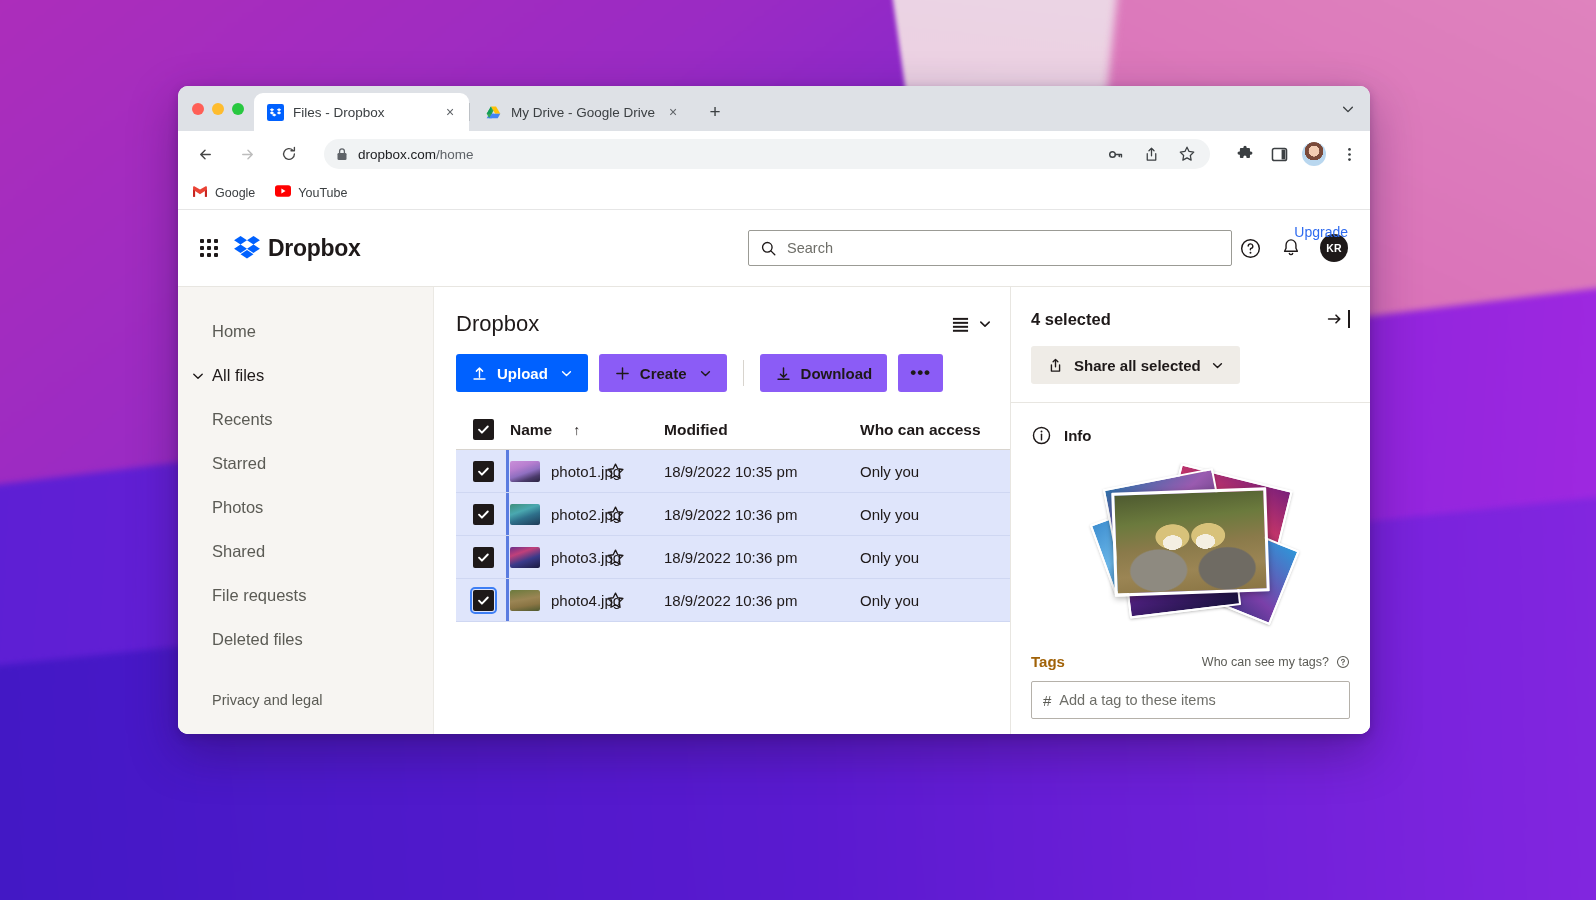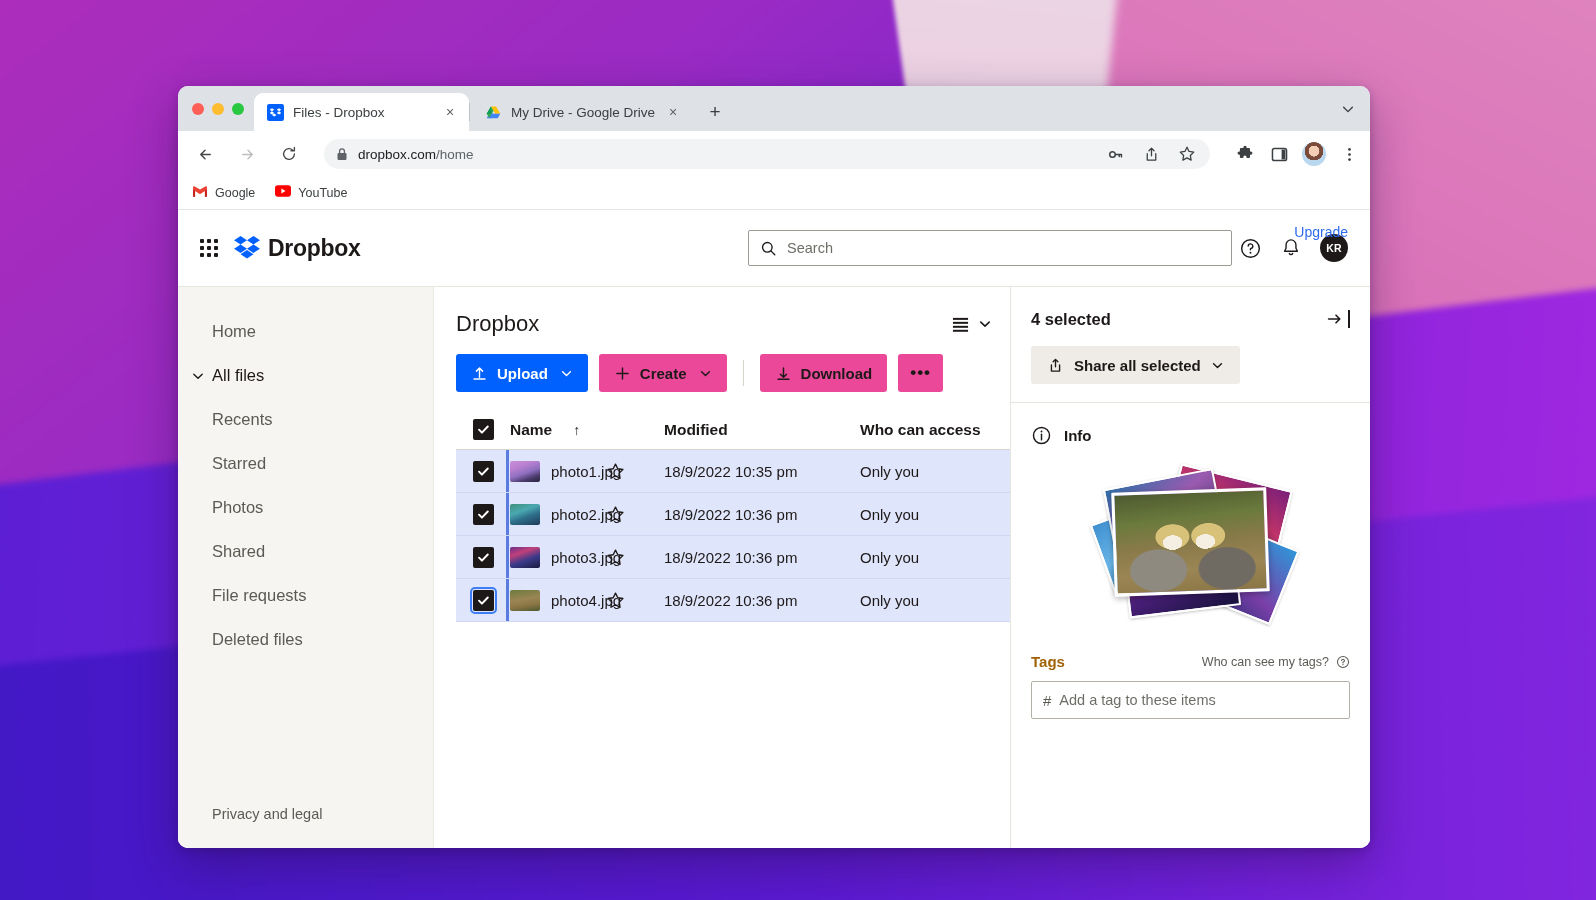--- a/index.html
+++ b/index.html
@@ -60,21 +60,21 @@
     background: linear-gradient(180deg, #e88a8a 0%, #e07c92 60%, #d96ba4 100%);
     transform: rotate(5deg);
     filter: blur(5px);
     opacity: .8;
   }
 
   
   #browser {
     position: absolute;
     left: 178px; top: 86px;
-    width: 1192px; height: 762px;
+    width: 1192px; height: 648px;
     border-radius: 10px;
     overflow: hidden;
     box-shadow: 0 18px 48px rgba(40,10,70,.38), 0 3px 10px rgba(40,10,70,.25);
     background: #fff;
     display: flex; flex-direction: column;
   }
 
   
   .tabstrip {
     height: 45px;
@@ -241,21 +241,21 @@
   .content-inner { padding: 24px 0 0 22px; display:flex; flex-direction: column; min-height:0; flex:1;}
   .crumb-row { display: flex; align-items: center; padding-right: 18px; }
   .crumb-title { font-size: 22px; color: #1e1919; font-weight: 400; }
   .view-toggle { margin-left: auto; display: flex; align-items: center; gap: 8px; color: #1e1919; }
 
   .action-row { display: flex; align-items: center; gap: 11px; margin-top: 17px; padding-right: 18px;}
   .btn {
     height: 38px; border-radius: 3px;
     display: inline-flex; align-items: center; gap: 9px;
     padding: 0 15px; font-size: 15px; font-weight: bold; color: #1e1919;
-    background: #ec4899; border: none;
+    background: #8b5cf6; border: none;
     font-family: "Liberation Sans", sans-serif;
   }
   .btn.primary { background: #0061ff; color: #fff; }
   .btn .caret { margin-left: 3px; }
   .vdiv { width: 1px; height: 26px; background: #d8d4ce; margin: 0 5px; }
   .btn.icon-only { padding: 0 12px; font-size: 17px; letter-spacing: 1px; }
 
   
   .table { margin-top: 18px; display: flex; flex-direction: column; }
   .trow { display: flex; align-items: center; height: 43px; position: relative; }

